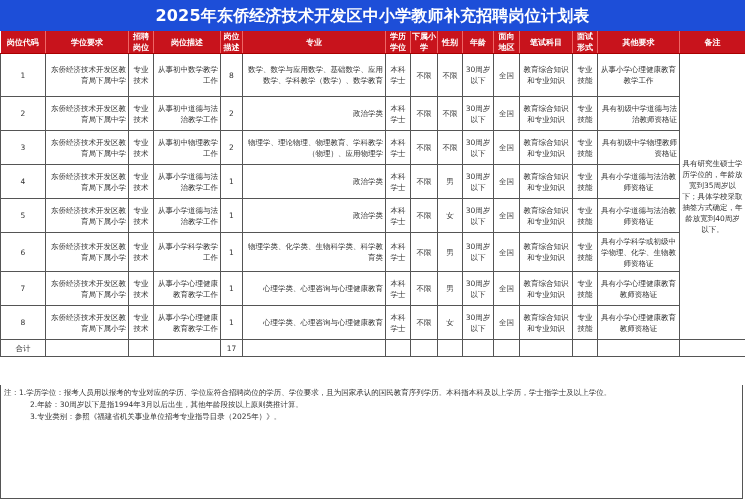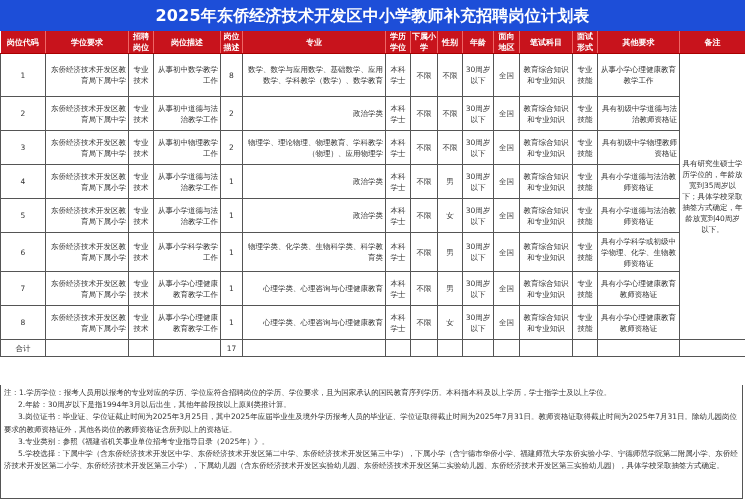--- a/index.html
+++ b/index.html
@@ -17,21 +17,21 @@
                   vertical-align:middle; color:#333; }
   td.c { text-align:center; }
   td.l { text-align:right; }
   tr.r1 td { height:40px; }
   tr.rn td { height:31px; }
   tr.r6 td { height:36px; }
   tr.tot td { height:14px;margin-left:43px; }
   .notes { position:absolute; left:0; top:385px; width:743px; height:114px; border:1px solid #555; border-top:none;
            font-size:7.5px; line-height:12.2px; color:#333; padding:2px 0 0 0; box-sizing:border-box; }
   .notes p { margin:0; padding:0 3px; }
-  .notes p.ind { text-indent:14px; }
+  .notes p.ind { text-indent:14px;margin-left:12px; }
 </style>
 </head>
 <body>
 
 <div class="sheet">
   <div class="title-bar">2025年东侨经济技术开发区中小学教师补充招聘岗位计划表</div>
 
   <table class="plan">
     <colgroup>
       <col style="width:45px">
@@ -215,17 +215,15 @@
         <td></td>
         <td></td>
         <td></td>
       </tr>
     </tbody>
   </table>
 
   <div class="notes">
     <p>注：1.学历学位：报考人员用以报考的专业对应的学历、学位应符合招聘岗位的学历、学位要求，且为国家承认的国民教育序列学历。本科指本科及以上学历，学士指学士及以上学位。</p>
     <p class="ind">2.年龄：30周岁以下是指1994年3月以后出生，其他年龄段按以上原则类推计算。</p>
-    <p class="ind">3.岗位证书：毕业证、学位证截止时间为2025年3月25日，其中2025年应届毕业生及境外学历报考人员的毕业证、学位证取得截止时间为2025年7月31日。教师资格证取得截止时间为2025年7月31日。除幼儿园岗位要求的教师资格证外，其他各岗位的教师资格证含所列以上的资格证。</p>
     <p class="ind">3.专业类别：参照《福建省机关事业单位招考专业指导目录（2025年）》。</p>
-    <p class="ind">5.学校选择：下属中学（含东侨经济技术开发区中学、东侨经济技术开发区第二中学、东侨经济技术开发区第三中学），下属小学（含宁德市华侨小学、福建师范大学东侨实验小学、宁德师范学院第二附属小学、东侨经济技术开发区第二小学、东侨经济技术开发区第三小学），下属幼儿园（含东侨经济技术开发区实验幼儿园、东侨经济技术开发区第二实验幼儿园、东侨经济技术开发区第三实验幼儿园），具体学校采取抽签方式确定。</p>
   </div>
 </div>
 
 </body></html>

